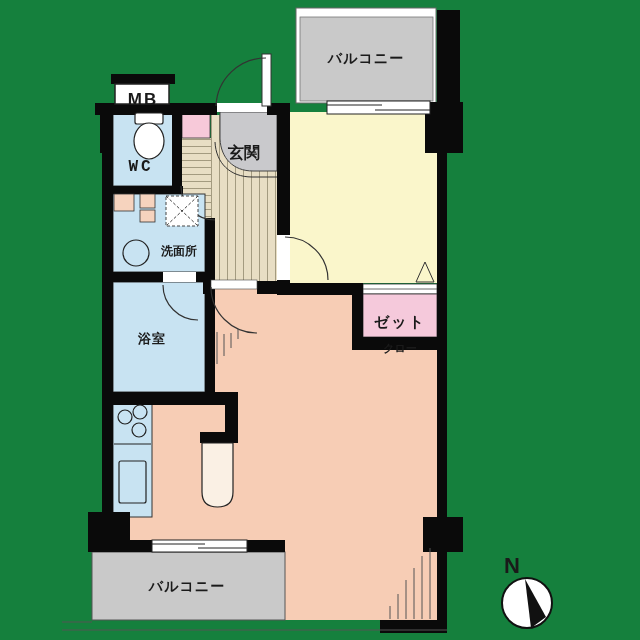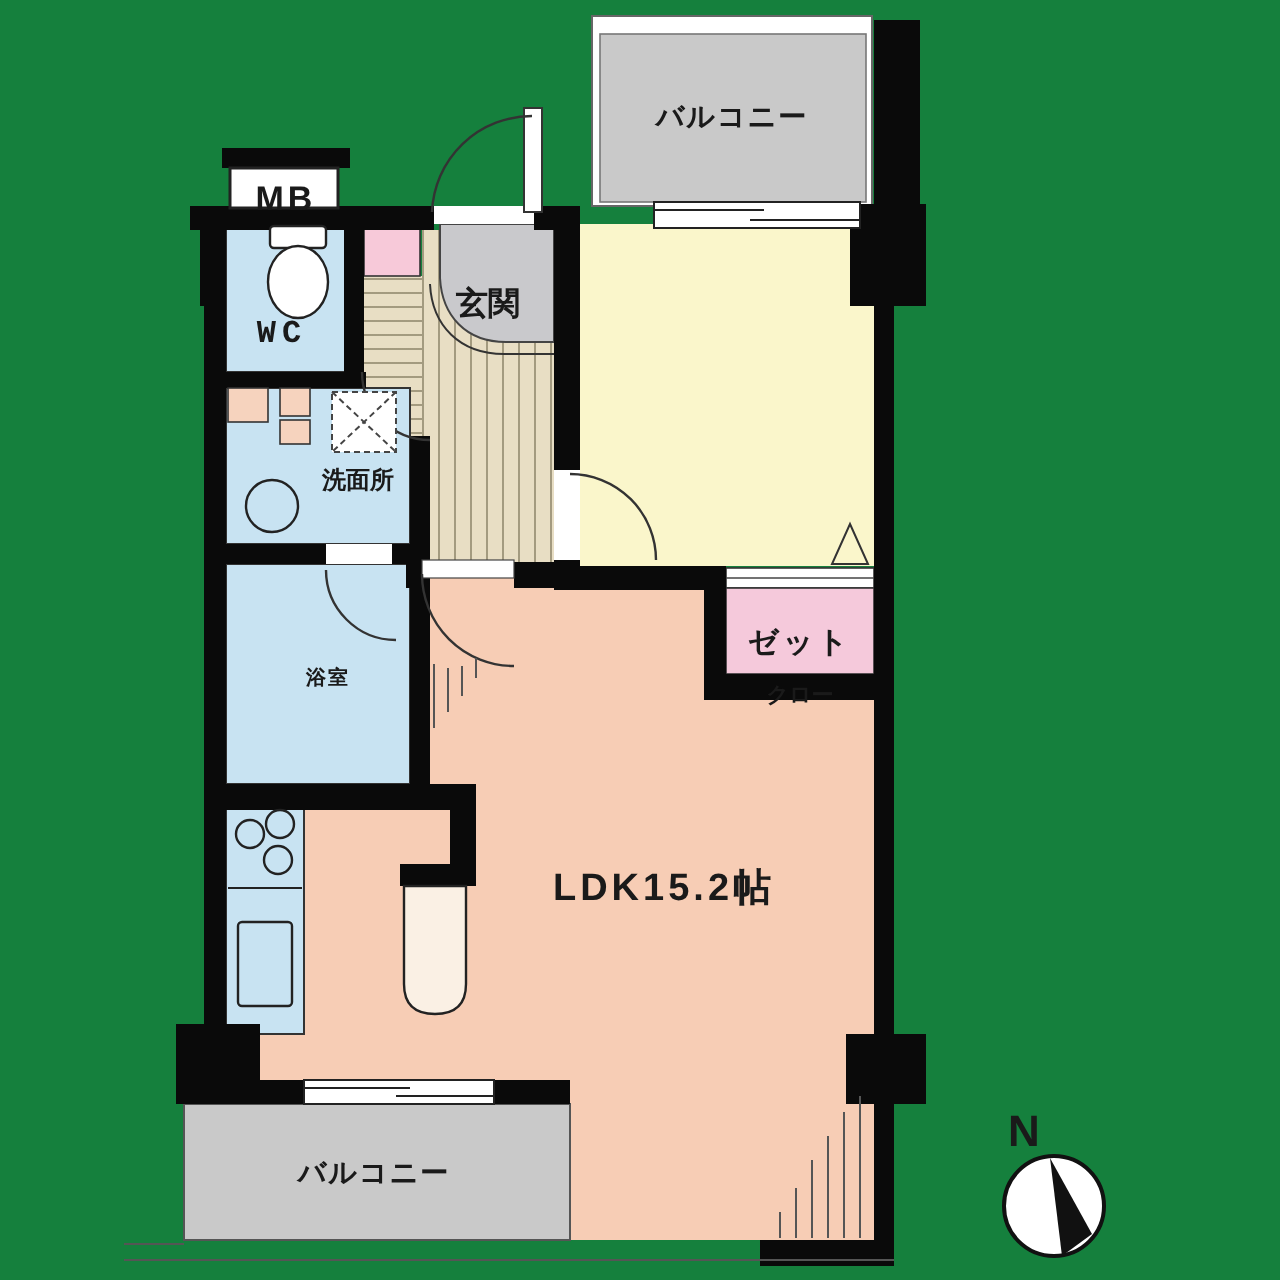--- a/index.html
+++ b/index.html
@@ -148,21 +148,20 @@
     <g>
       <circle cx="527" cy="603" r="25" fill="#ffffff" stroke="#111" stroke-width="2"></circle>
       <path d="M525,579 L546,617 L531,628 Z" fill="#111"></path>
     </g>
   </svg>
 
   <div class="label" style="left:301px;top:48px;width:130px;height:22px;font-size:14px;letter-spacing:1px;">バルコニー</div>
   <div class="label" style="left:117px;top:84px;width:52px;height:32px;font-size:17px;letter-spacing:2px;">MB</div>
   <div class="label" style="left:214px;top:143px;width:60px;height:20px;font-size:16px;">玄関</div>
   <div class="label" style="left:113px;top:157px;width:56px;height:22px;font-size:16px;letter-spacing:3px;font-family:Liberation Mono, monospace;">WC</div>
-  <div class="label" style="left:146px;top:232px;width:66px;height:18px;font-size:12px;">洗面所</div>
+  <div class="label" style="left:146px;top:243px;width:66px;height:18px;font-size:12px;">洗面所</div>
   <div class="label" style="left:366px;top:301px;width:68px;height:14px;font-size:11px;margin-top:40px;">クロー</div>
   <div class="label" style="left:366px;top:315px;width:68px;height:14px;font-size:15px;letter-spacing:2px;">ゼット</div>
-  <div class="label" style="left:132px;top:329px;width:64px;height:20px;font-size:10px;letter-spacing:1px;font-family:Liberation Serif, serif;">浴室</div>
-  <div class="label" style="left:232px;top:432px;width:200px;height:26px;font-size:19px;letter-spacing:2px;">LDK15.2帖</div>
+  <div class="label" style="left:120px;top:329px;width:64px;height:20px;font-size:13px;letter-spacing:1px;font-family:Liberation Serif, serif;">浴室</div>
   <div class="label" style="left:102px;top:576px;width:170px;height:22px;font-size:14px;letter-spacing:1px;">バルコニー</div>
   <div class="label" style="left:498px;top:553px;width:28px;height:26px;font-size:22px;font-weight:800;">N</div>
 
 </div>
 
 </body></html>

